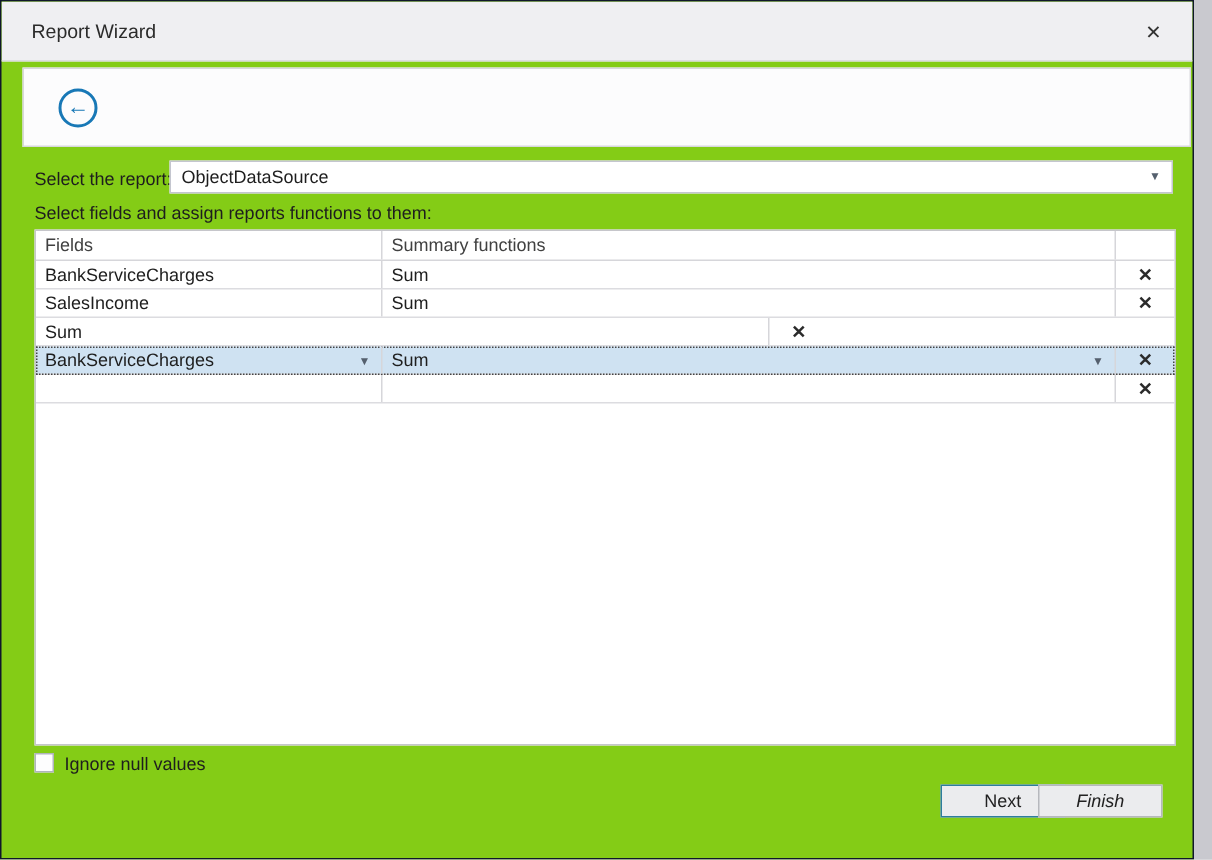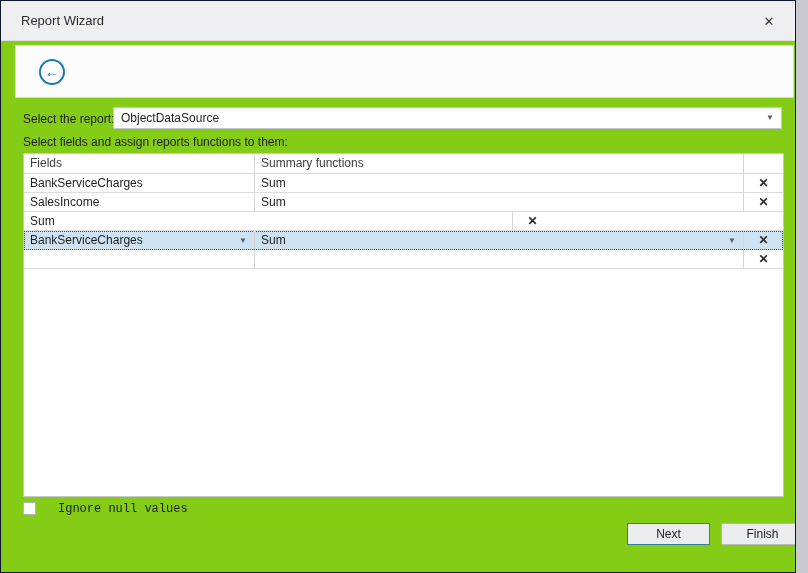--- a/index.html
+++ b/index.html
@@ -51,28 +51,28 @@
   .c-field   { width: 231px; border-right: 1px solid #d6d6da; }
   .c-summary { width: 489px; border-right: 1px solid #d6d6da; }
   .c-del     { width: 39px; text-align: center; }
   .del-btn { display: block; width: 100%; height: 100%; line-height: 18px; font-size: 12px; font-weight: bold; color: #2b2b2b; cursor: pointer; }
   .grid-row.selected { background: #cfe2f2; outline: 1px dotted #444; outline-offset: -1px; }
   .checkbox-row { position: absolute; left: 22px; top: 500px; height: 16px; }
   .checkbox {
     position: absolute; left: 0; top: 1px; width: 13px; height: 13px;
     background: #fdfdfe; border: 1px solid #b0b4bd;
   }
-  .checkbox-label { position: absolute; left: 35px; top: 0; line-height: 16px; white-space: nowrap; font-family: Liberation Mono, monospace; }
+  .checkbox-label { position: absolute; left: 20px; top: 0; line-height: 16px; white-space: nowrap; }
   .btn {
     position: absolute; top: 522px; width: 83px; height: 22px;
     background: #ebecee; text-align: center; line-height: 20px;
     color: #222; cursor: pointer; margin-left: 16px;
   }
   .btn-next { left: 610px; border: 1px solid #2d7d9d; }
-  .btn-finish { left: 704px; border: 1px solid #b6b8bd; }
+  .btn-finish { left: 675px; border: 1px solid #b6b8bd; font-style: italic; }
 </style>
 </head>
 <body>
 
 <div class="dialog">
 
   <div class="titlebar">
     <span class="title">Report Wizard</span>
     <span class="close-btn">✕</span>
   </div>

